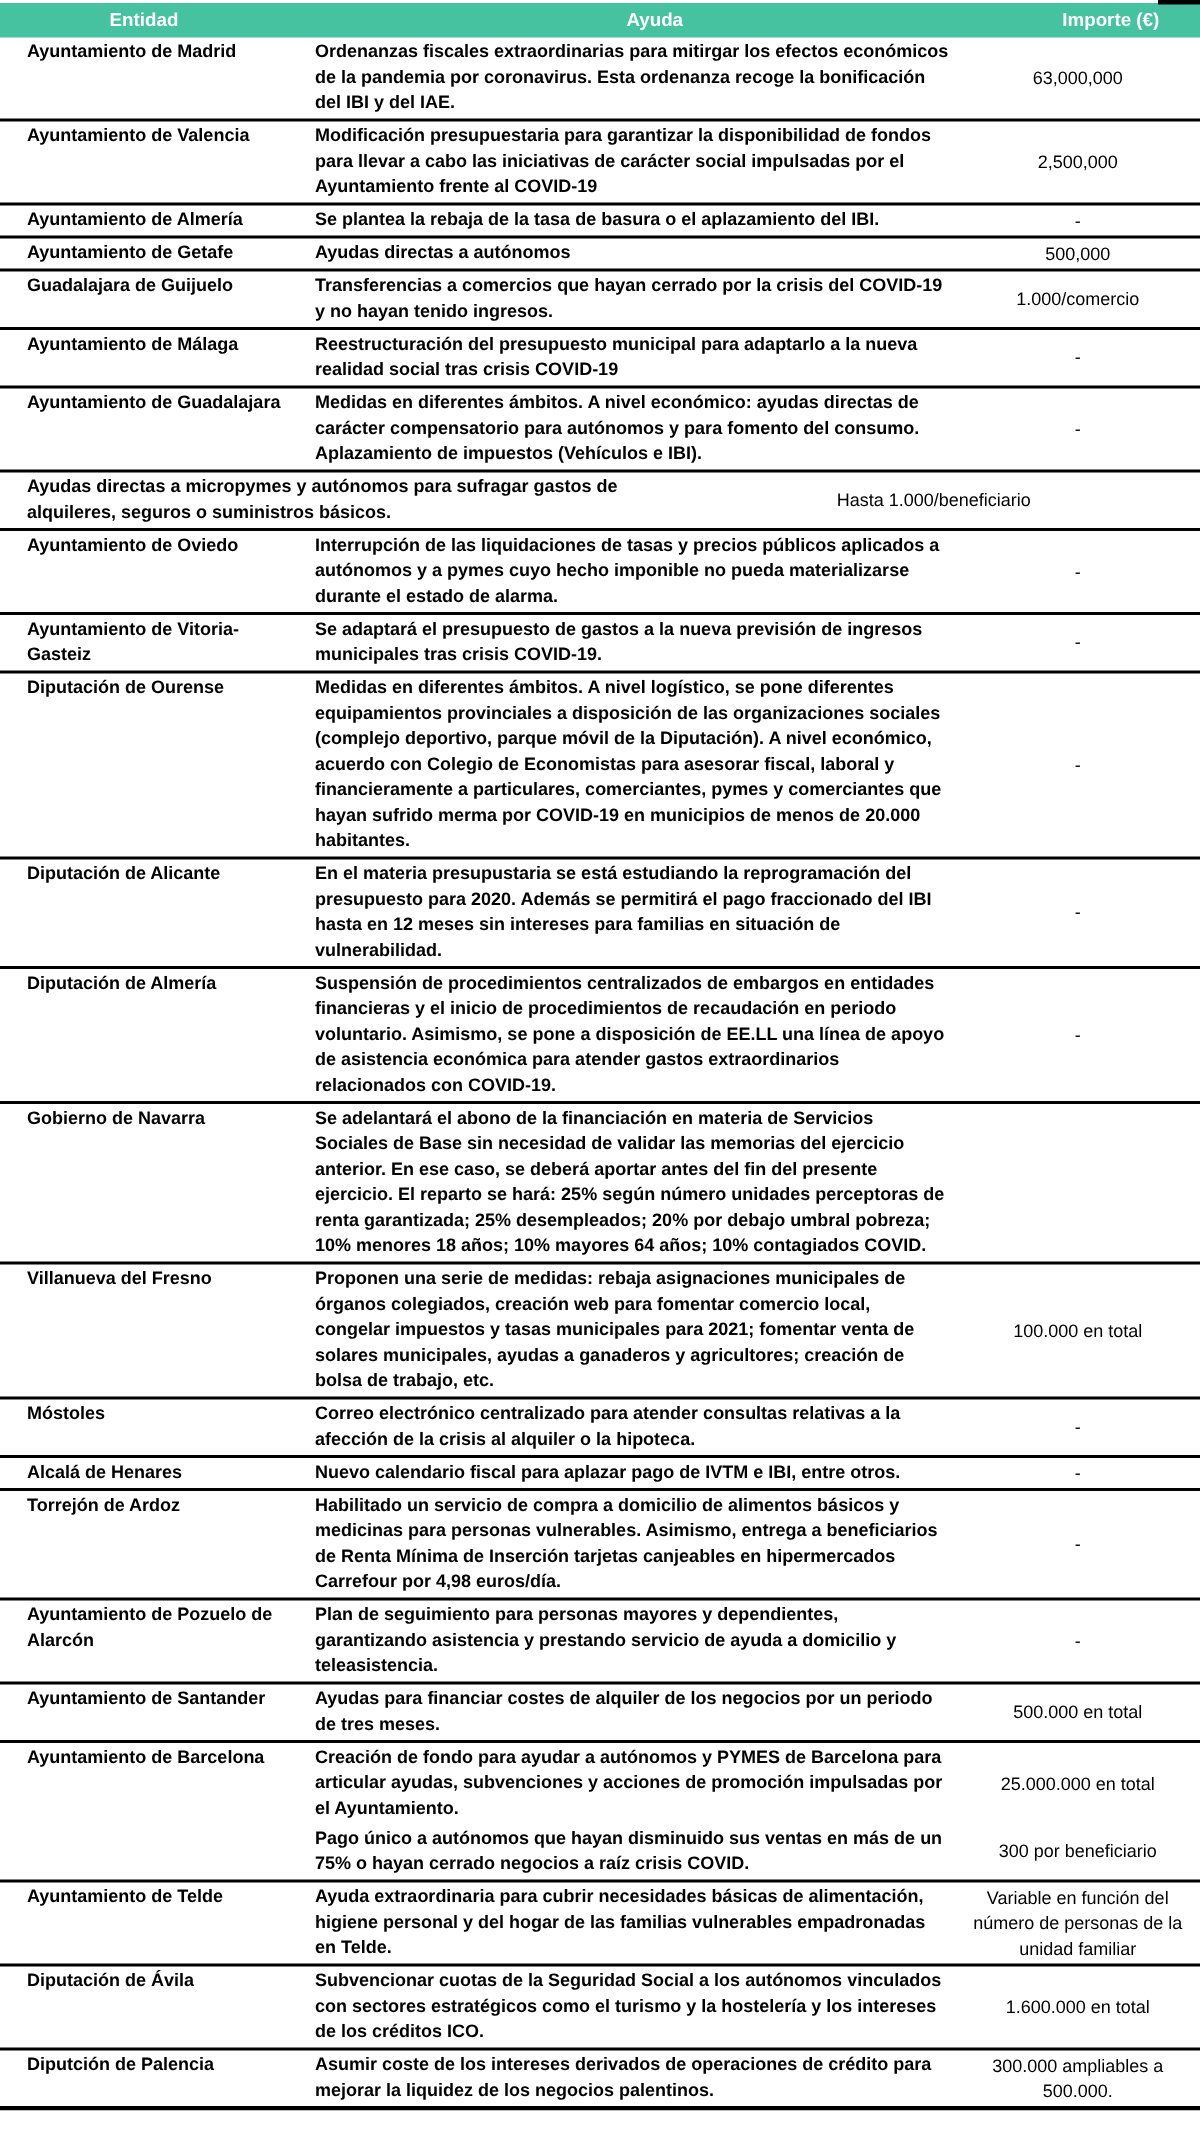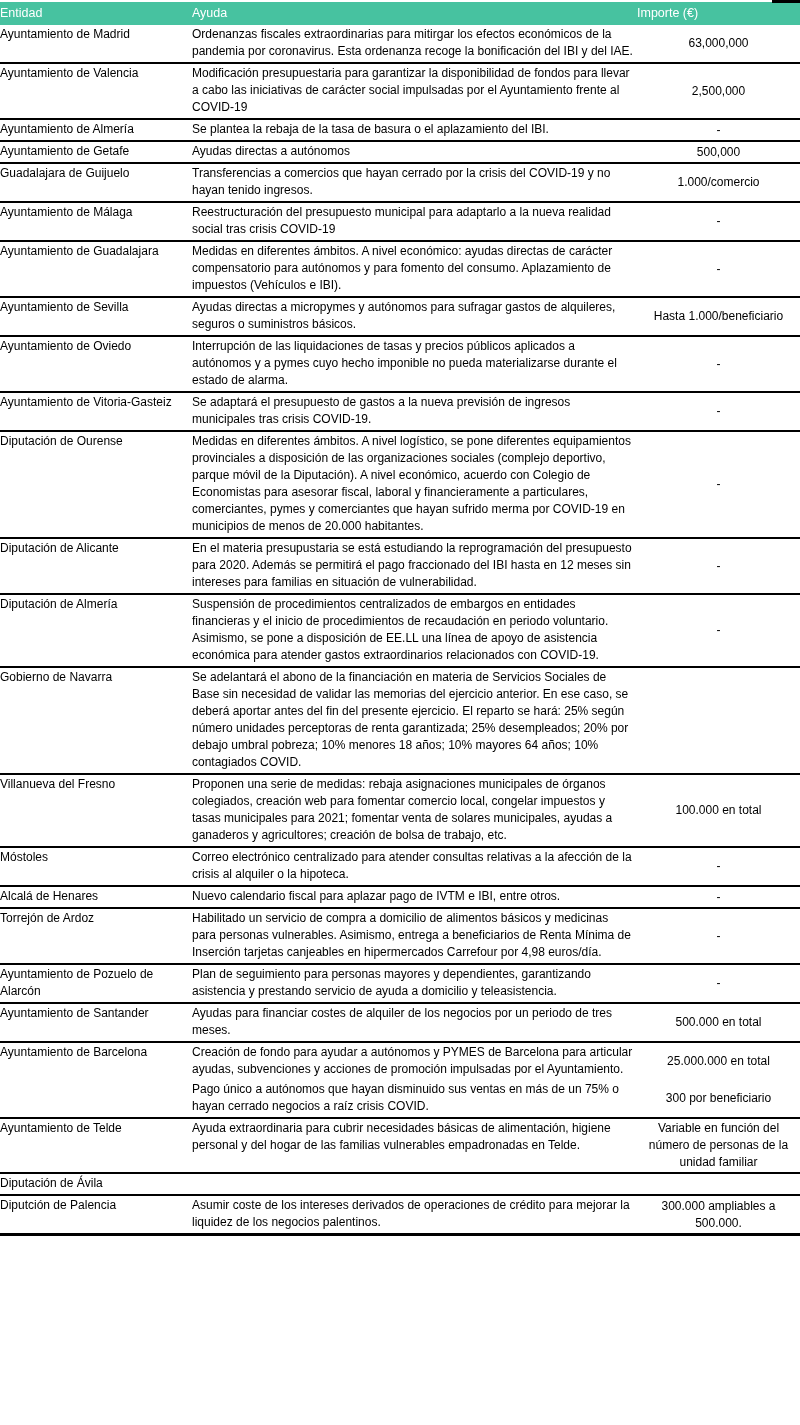--- a/index.html
+++ b/index.html
@@ -16,31 +16,33 @@
     position: absolute;
     top: 0; right: 0;
     width: 28px; height: 3px;
     background: #000;
   }
   .table { width: 800px; border-bottom: 3px solid #000; margin-top: 2px; }
   .thead {
     display: flex;
     background: #47C2A0;
     color: #fff;
-    font-weight: normal;
+    font-weight: bold;
     font-size: 12.5px;
     height: 23px;
     align-items: center;
+    text-align: center;
+    gap: 22px;
   }
   .thead .hc-entidad { width: 192px; }
   .thead .hc-medida  { width: 445px; }
   .thead .hc-importe { flex: 1; }
   .row { display: flex; }
   .row + .row { border-top: 2px solid #000; }
-  .cell { padding: 1px 4px 2px 0; }
+  .cell { padding: 1px 4px 2px 18px; font-weight: bold; }
   .entidad { width: 192px; }
   .blocks { flex: 1; display: flex; flex-direction: column; }
   .block { display: flex; flex: 1; }
   .medida { width: 445px; }
   .importe {
     flex: 1;
     display: flex;
     align-items: center;
     justify-content: center;
     text-align: center;
@@ -123,21 +125,20 @@
     <div class="cell entidad">Ayuntamiento de Guadalajara</div>
     <div class="blocks">
   <div class="block">
     <div class="cell medida">Medidas en diferentes ámbitos. A nivel económico: ayudas directas de carácter compensatorio para autónomos y para fomento del consumo. Aplazamiento de impuestos (Vehículos e IBI).</div>
     <div class="importe">-</div>
   </div>
 </div>
   </div>
 
   <div class="row">
-    <div class="cell entidad">Ayuntamiento de Sevilla</div>
     <div class="blocks">
   <div class="block">
     <div class="cell medida">Ayudas directas a micropymes y autónomos para sufragar gastos de alquileres, seguros o suministros básicos.</div>
     <div class="importe">Hasta 1.000/beneficiario</div>
   </div>
 </div>
   </div>
 
   <div class="row">
     <div class="cell entidad">Ayuntamiento de Oviedo</div>
@@ -278,20 +279,26 @@
     <div class="blocks">
   <div class="block">
     <div class="cell medida">Ayuda extraordinaria para cubrir necesidades básicas de alimentación, higiene personal y del hogar de las familias vulnerables empadronadas en Telde.</div>
     <div class="importe">Variable en función del número de personas de la unidad familiar</div>
   </div>
 </div>
   </div>
 
   <div class="row">
     <div class="cell entidad">Diputación de Ávila</div>
+    <div class="blocks">
+  <div class="block">
+    <div class="cell medida">Subvencionar cuotas de la Seguridad Social a los autónomos vinculados con sectores estratégicos como el turismo y la hostelería y los intereses de los créditos ICO.</div>
+    <div class="importe">1.600.000 en total</div>
+  </div>
+</div>
   </div>
 
   <div class="row">
     <div class="cell entidad">Diputción de Palencia</div>
     <div class="blocks">
   <div class="block">
     <div class="cell medida">Asumir coste de los intereses derivados de operaciones de crédito para mejorar la liquidez de los negocios palentinos.</div>
     <div class="importe">300.000 ampliables a 500.000.</div>
   </div>
 </div>

